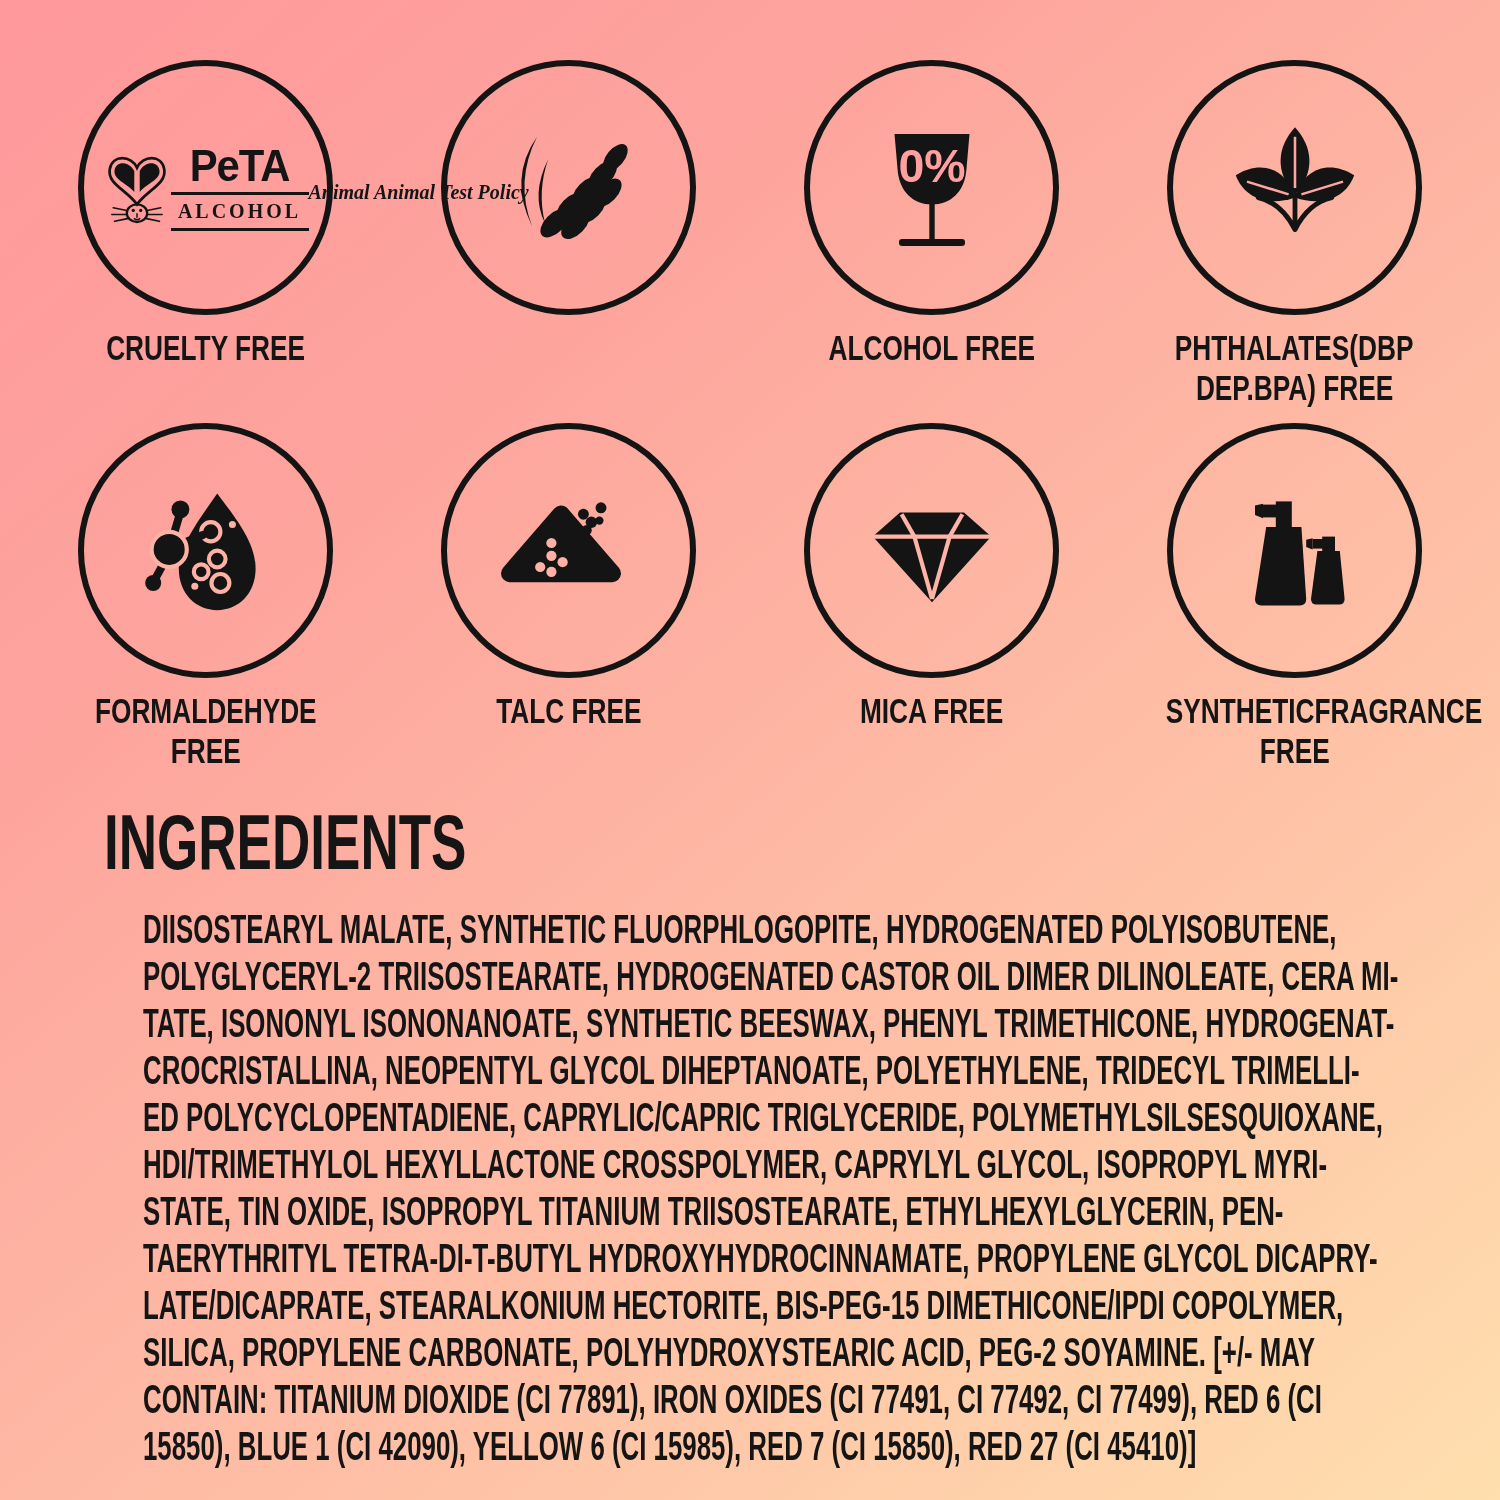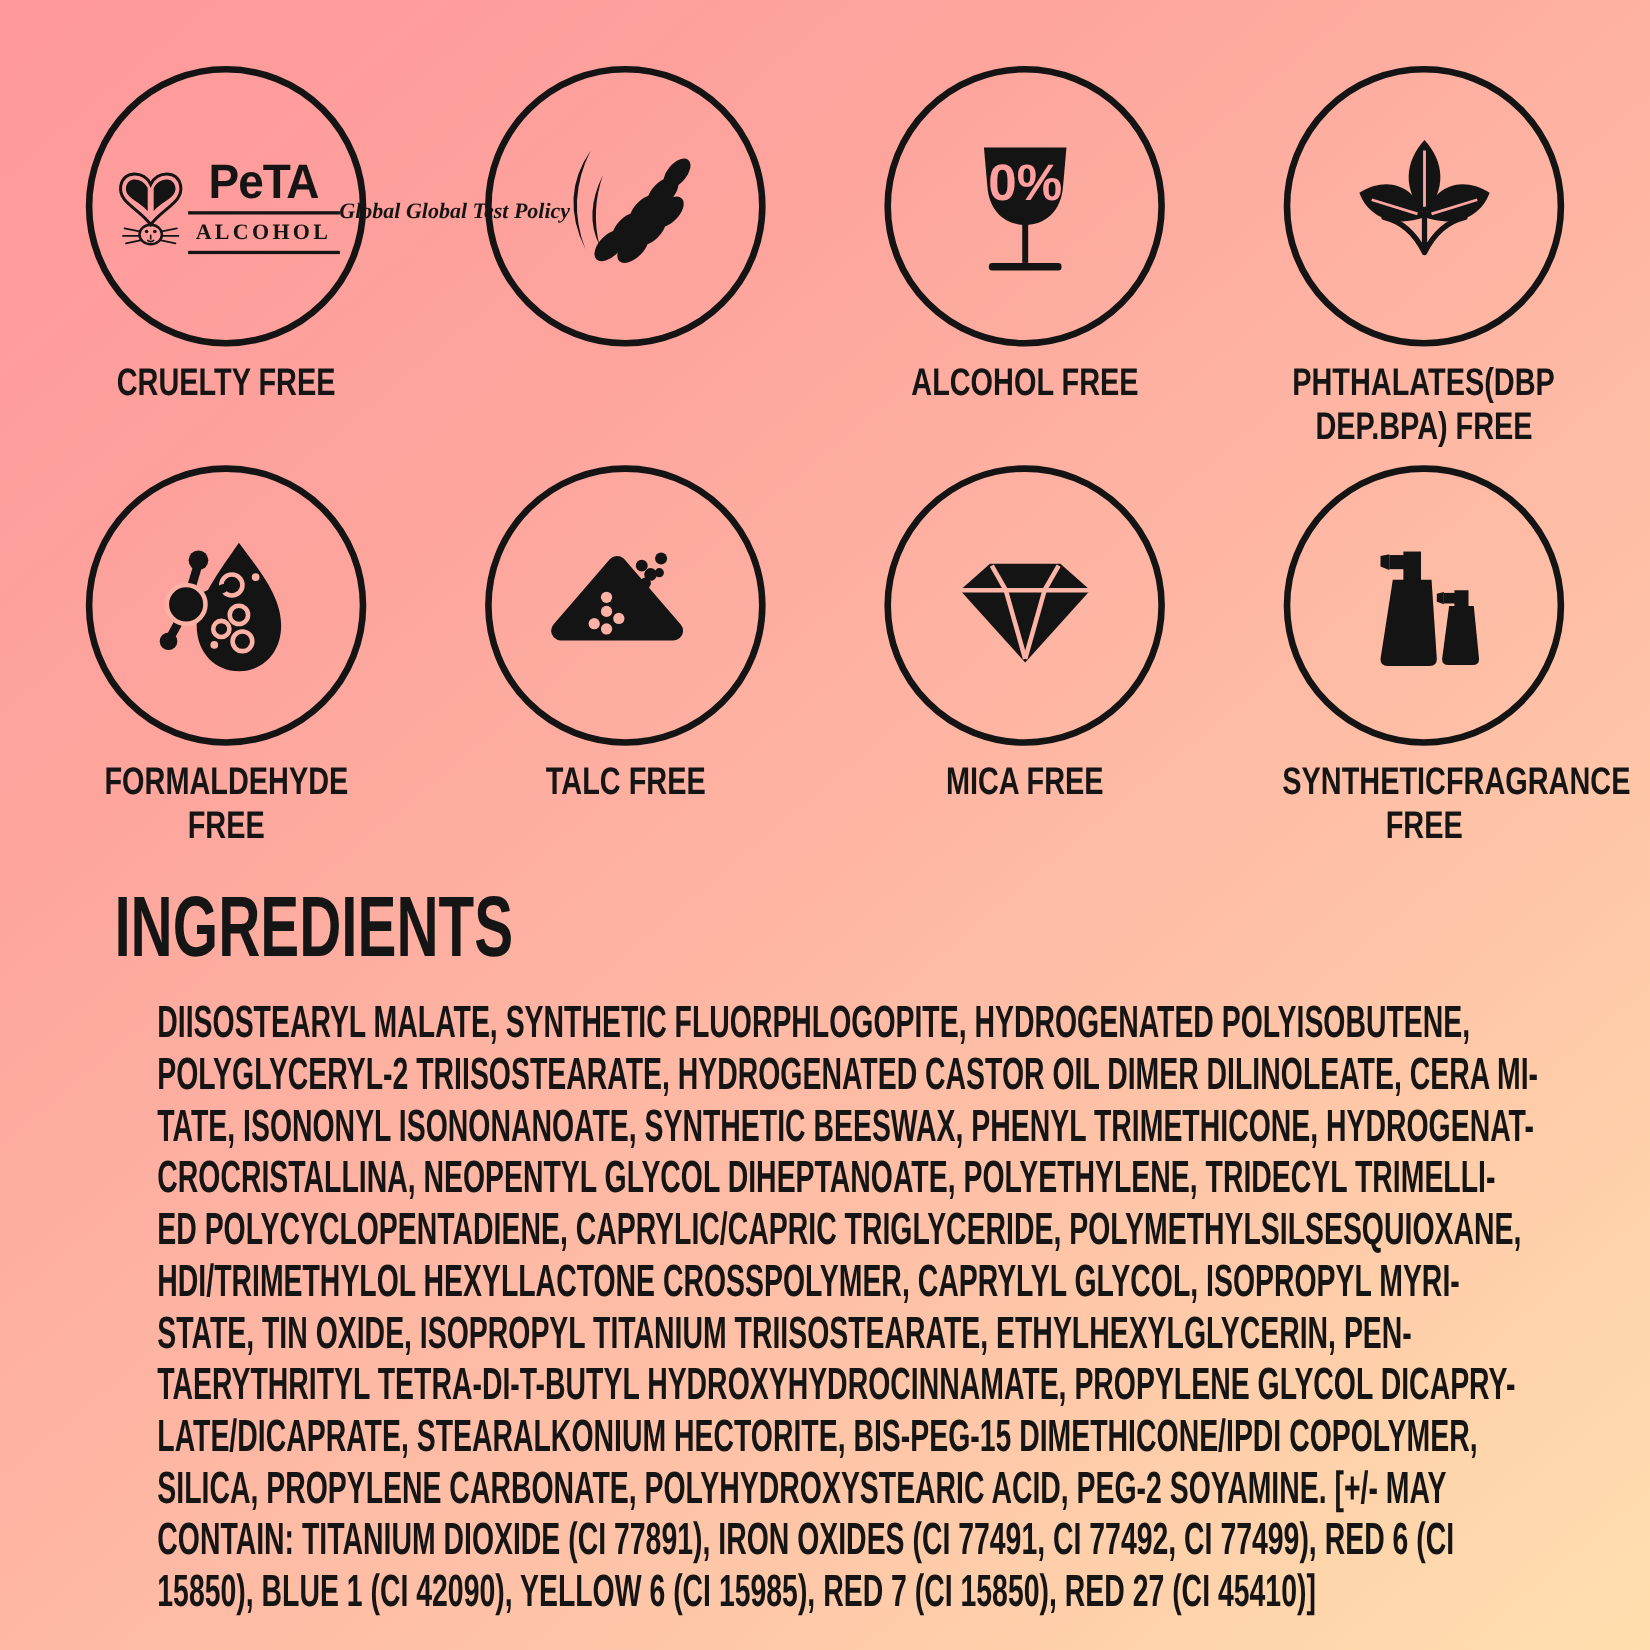--- a/index.html
+++ b/index.html
@@ -72,21 +72,21 @@
               <path d="M35,93 L15,89 M35,99 L13,99 M36,105 L17,109" fill="none" stroke="#141414" stroke-width="2.4" stroke-linecap="round"></path>
               <path d="M65,93 L85,89 M65,99 L87,99 M64,105 L83,109" fill="none" stroke="#141414" stroke-width="2.4" stroke-linecap="round"></path>
             </svg>
             <div class="peta-right">
               <div class="peta-brand">PeTA</div>
               <div class="peta-rule"></div>
               <div class="peta-approved">ALCOHOL</div>
               <div class="peta-rule2"></div>
             </div>
           </div>
-          <div class="peta-tagline">Global Global Test Policy</div>
+          <div class="peta-tagline">Animal Animal Test Policy</div>
         </div>
       </div>
       <div class="badge-label">
         <div class="ln"><span>CRUELTY FREE</span></div>
       </div>
     </div>
 
     <div class="badge">
       <div class="circle">
         <svg width="160" height="160" viewBox="0 0 100 100">

